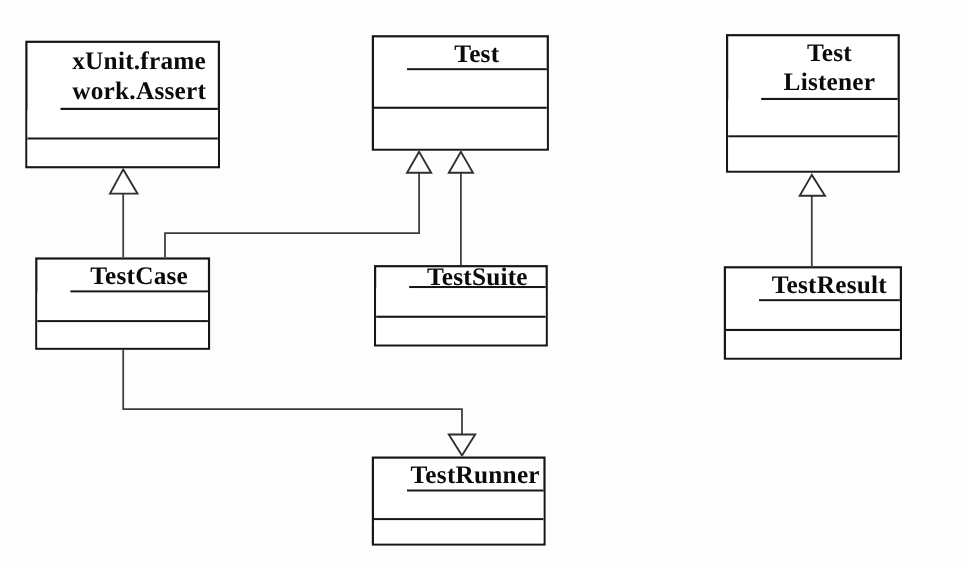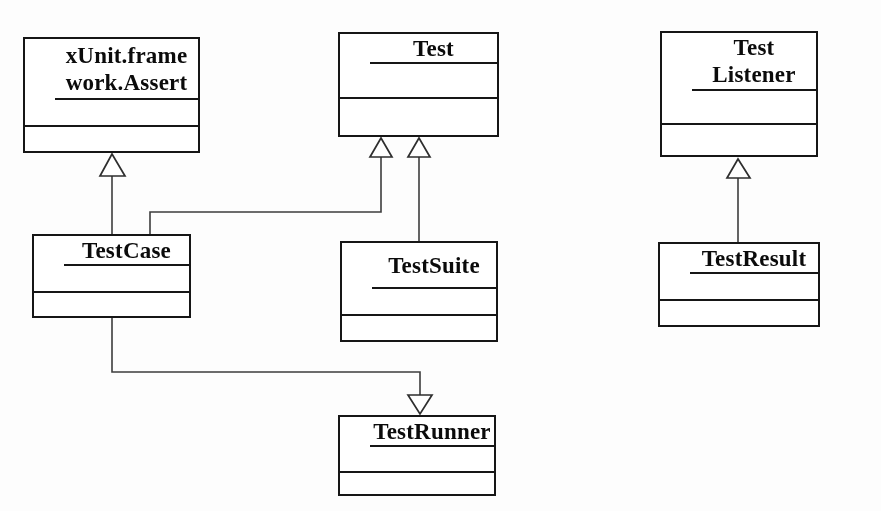--- a/index.html
+++ b/index.html
@@ -95,21 +95,21 @@
     <div class="compartment last" style="height:30px;"></div>
   </div>
 
   <div class="uml-class" style="left:32px; top:234px; width:159px;">
     <div class="title" style="height:30px;">TestCase</div>
     <div class="compartment" style="height:27px;"></div>
     <div class="compartment last" style="height:23px;"></div>
   </div>
 
   <div class="uml-class" style="left:340px; top:241px; width:158px;">
-    <div class="title" style="height:46px;">TestSuite</div>
+    <div class="title" style="height:19px;">TestSuite</div>
     <div class="compartment" style="height:27px;"></div>
     <div class="compartment last" style="height:24px;"></div>
   </div>
 
   <div class="uml-class" style="left:658px; top:242px; width:162px;">
     <div class="title" style="height:30px;">TestResult</div>
     <div class="compartment" style="height:27px;"></div>
     <div class="compartment last" style="height:24px;"></div>
   </div>
 

